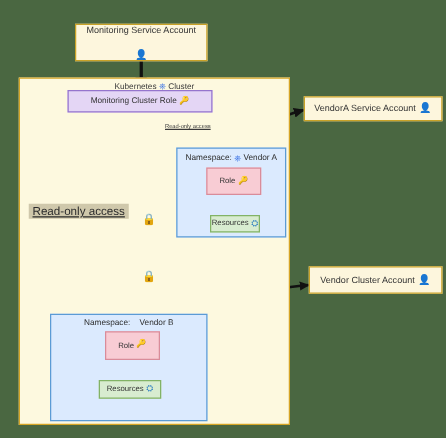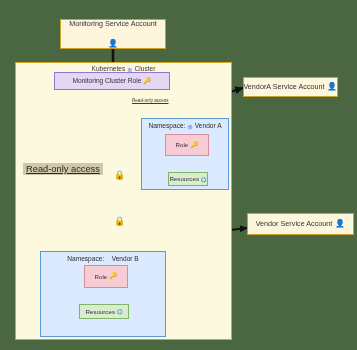--- a/index.html
+++ b/index.html
@@ -46,21 +46,21 @@
 
   
   #monitoring-service-account {
     left: 60px; top: 19px; width: 106px; height: 30px;
     flex-direction: column;
     justify-content: center;
     gap: 11px;
   }
 
   #vendora-service-account {
-    left: 243px; top: 77px; width: 95px; height: 20px;
+    left: 243px; top: 77px; width: 111px; height: 20px;
   }
   #vendor-service-account {
     left: 247px; top: 213px; width: 107px; height: 22px;
   }
 
   
   #k8s-cluster {
     position: absolute;
     left: 15px; top: 62px;
     width: 217px; height: 278px;
@@ -213,21 +213,21 @@
 
   <div class="node acct-box" id="vendora-service-account">
     <span class="acct-inline">
       <span class="lbl">VendorA Service Account</span>
       <span class="emoji emoji-person">👤</span>
     </span>
   </div>
 
   <div class="node acct-box" id="vendor-service-account">
     <span class="acct-inline">
-      <span class="lbl">Vendor Service Account</span>
+      <span class="lbl">Vendor Cluster Account</span>
       <span class="emoji emoji-person">👤</span>
     </span>
   </div>
 
   <div id="k8s-cluster">
     <div id="k8s-cluster-label">
       <span>Kubernetes</span>
       <span class="k8s-glyph">⎈</span>
       <span>Cluster</span>
     </div>

